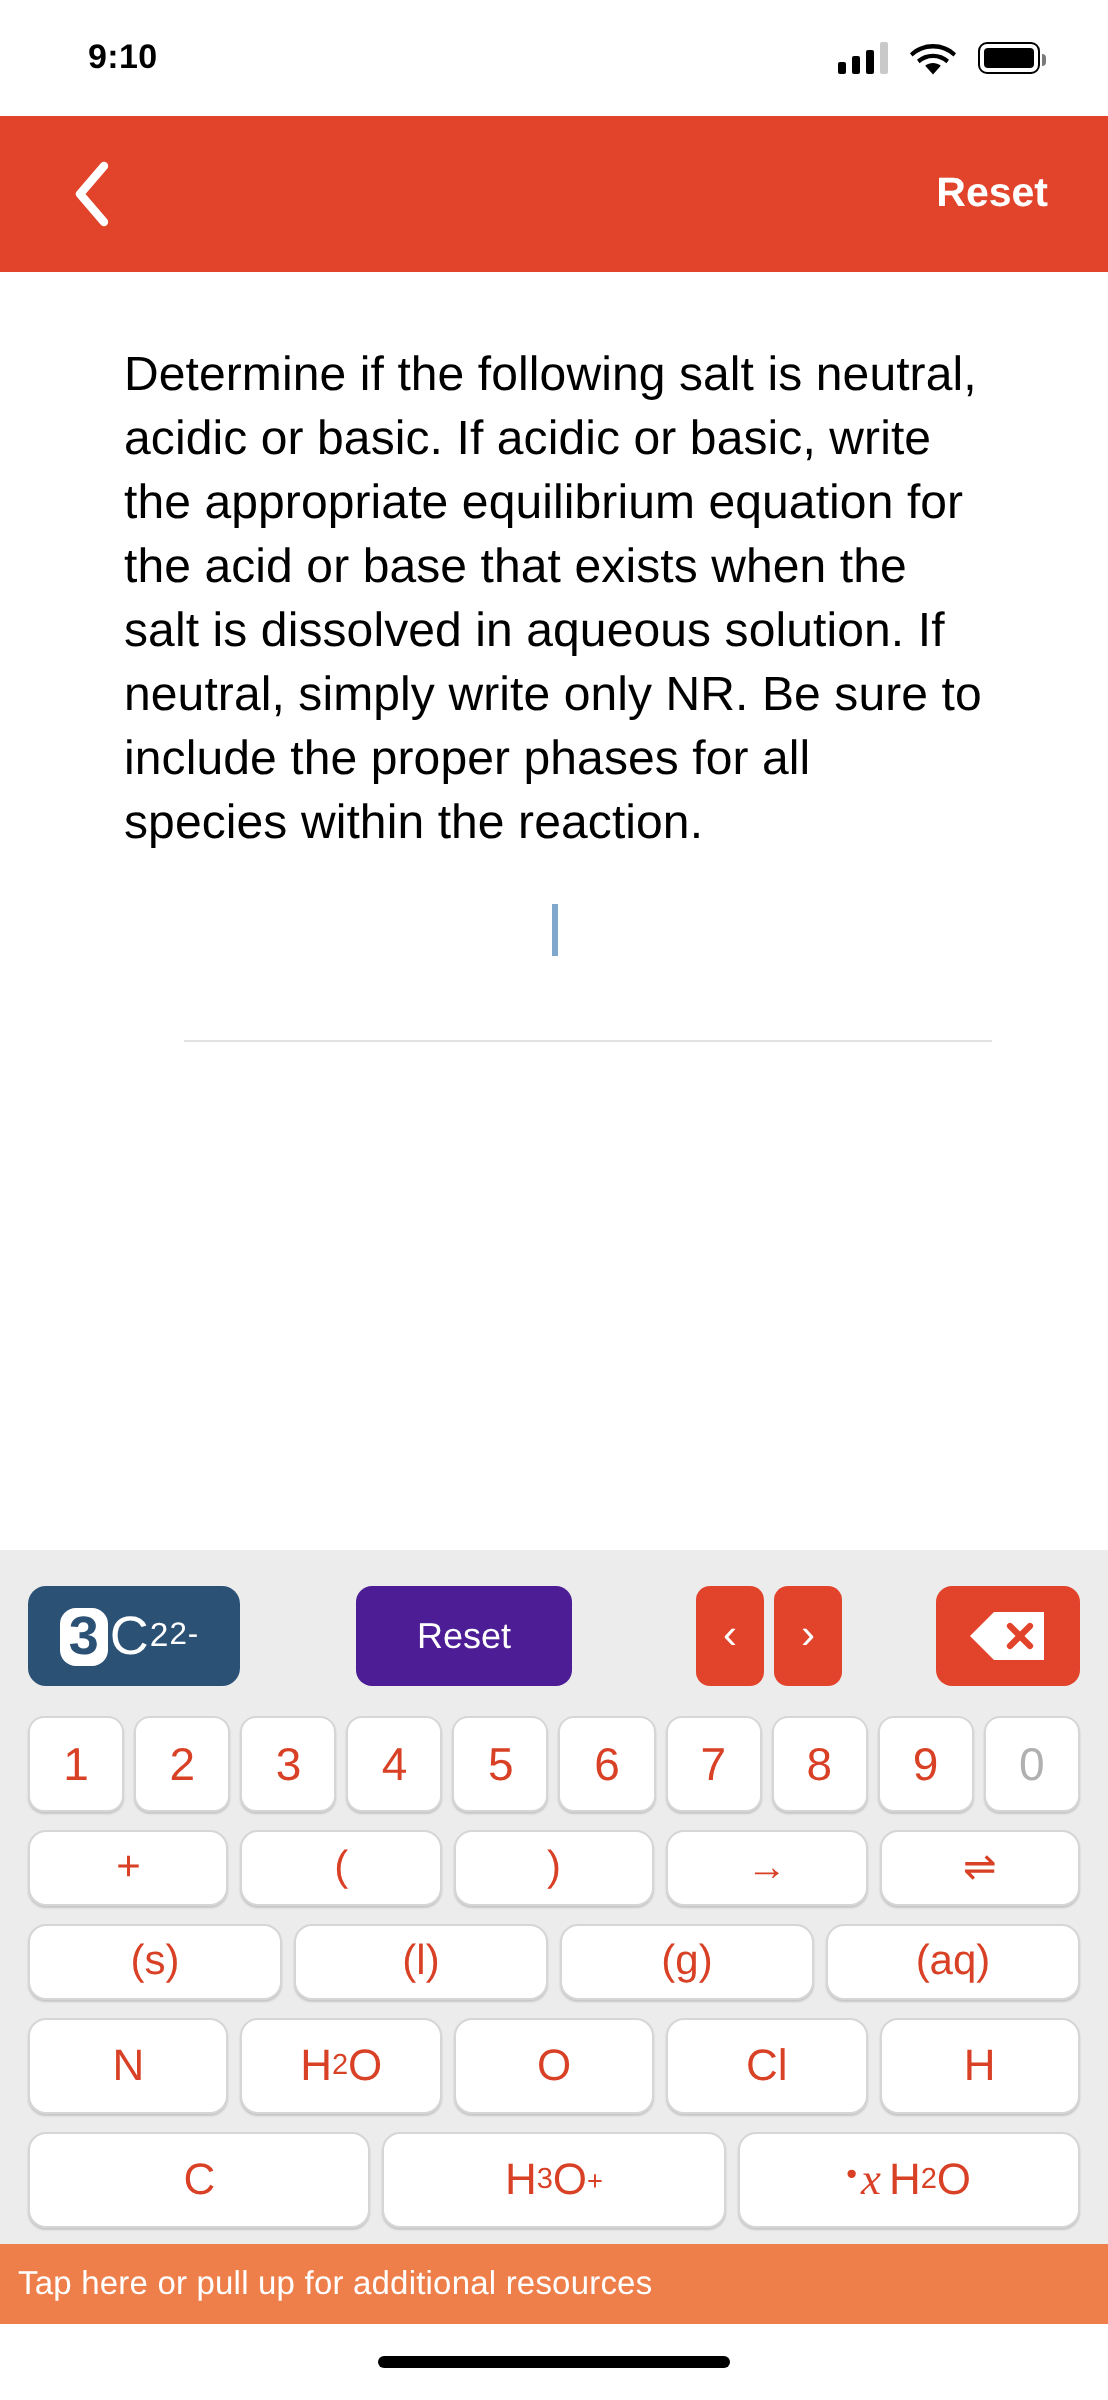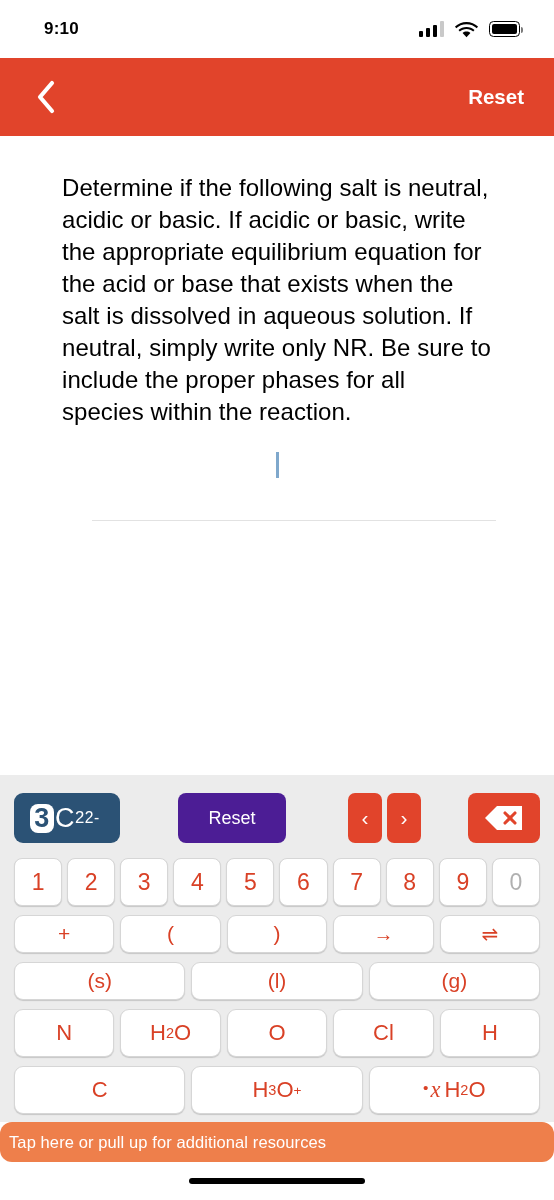--- a/index.html
+++ b/index.html
@@ -128,21 +128,20 @@
   .key .xital { font-family: "Liberation Serif", serif; font-style: italic; font-size: 1.02em; padding: 0 4px 0 2px; }
   .key .dotg { font-size: .7em; position: relative; top: -2px; }
 
   
   .resource-bar {
     flex: 0 0 40px; height: 40px;
     background: #EE7F4B; color: #fff;
     display: flex; align-items: center;
     padding-left: 9px; font-size: 16.5px; cursor: pointer;
     letter-spacing: .1px;
-    border-radius: 12px;
   }
   .home-area { flex: 0 0 38px; background:#fff; display:flex; align-items:center; justify-content:center; }
   .home-indicator { width: 176px; height: 6px; background: #000; border-radius: 3px; }
 </style>
 </head>
 <body>
 
 <div id="app">
 
   <div class="statusbar">
@@ -236,20 +235,21 @@
         </div>
       <div class="key">
           <span class="arrow-glyph">⇌</span>
         </div>
     </div>
 
     <div class="kb-row phaserow">
       <div class="key">(s)</div>
       <div class="key">(l)</div>
       <div class="key">(g)</div>
+      <div class="key">(aq)</div>
     </div>
 
     <div class="kb-row specrow">
       <div class="key">N</div>
       <div class="key">
           <span>H</span>
           <sub>2</sub>
           <span>O</span>
         </div>
       <div class="key">O</div>

